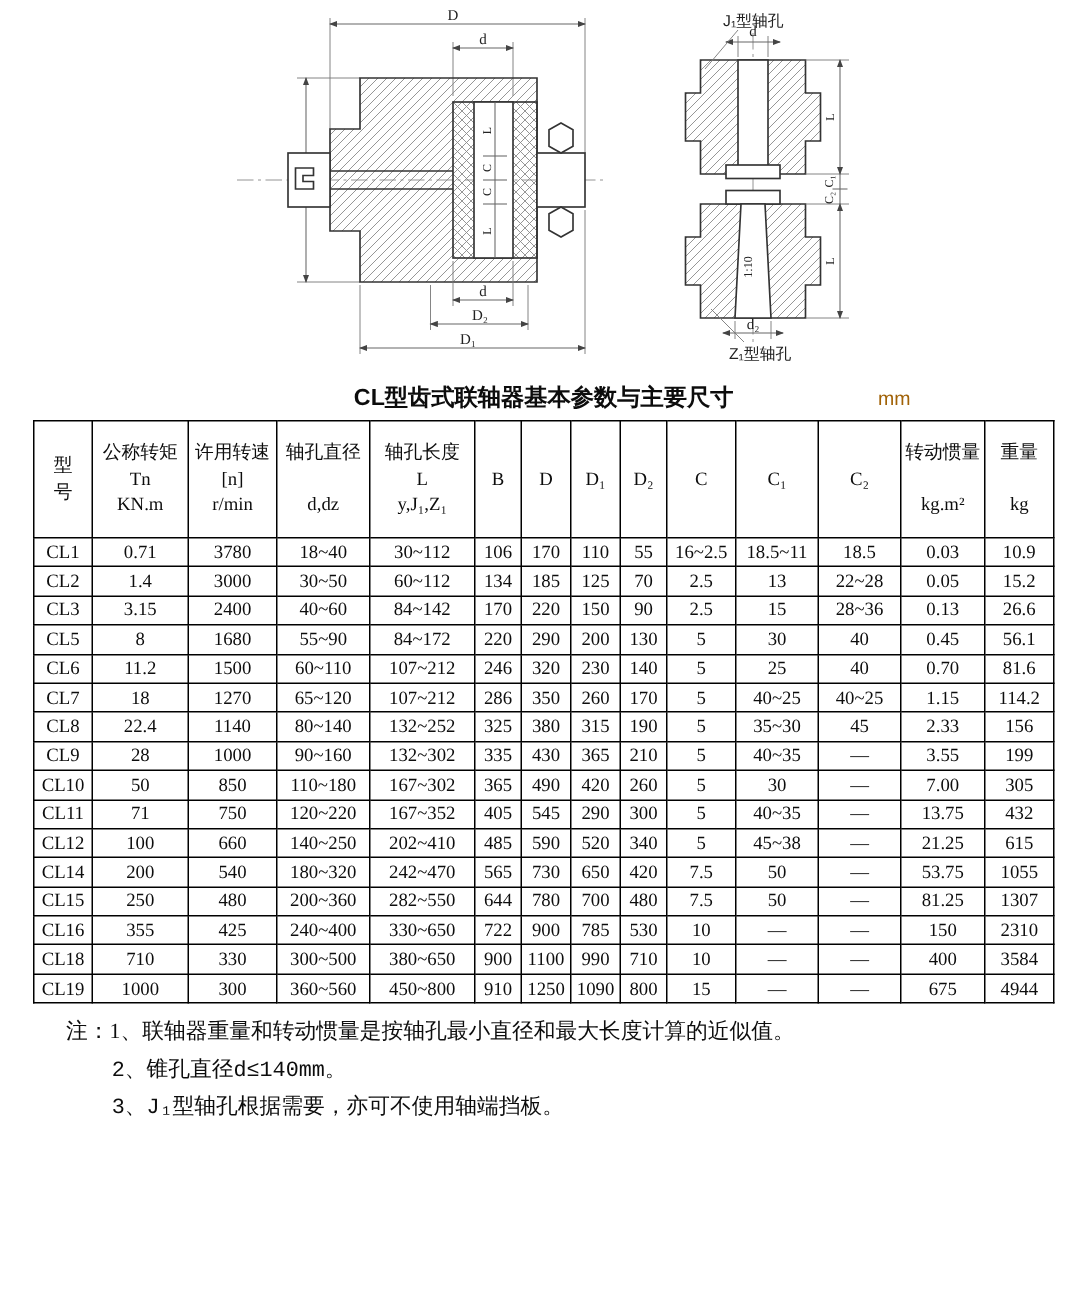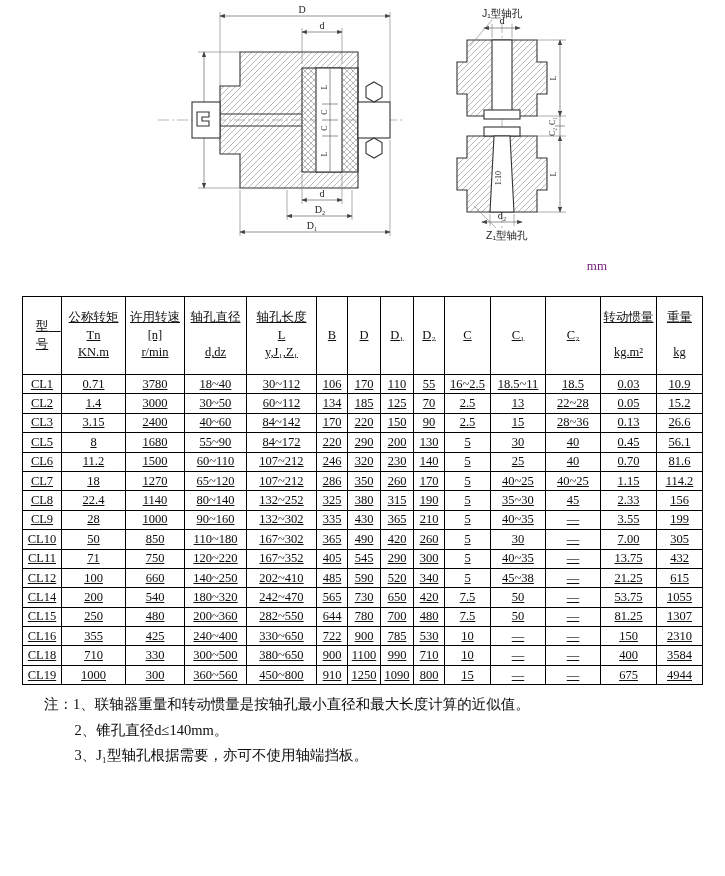--- a/index.html
+++ b/index.html
@@ -29,41 +29,41 @@
   .dimtxt-s { font-family: "Liberation Serif", serif; font-size: 8px; fill: #222; }
   .cn-label { font-family: "Liberation Sans", sans-serif; font-size: 10.5px; fill: #222; }
   
   .tbl-title-row { position: relative; height: 30px; margin-top: 6px; }
   .tbl-title {
     text-align: center; font-family: "Liberation Sans", "DejaVu Sans", sans-serif;
     font-weight: bold; font-size: 15.5px; color: #0c0c0c; padding-top: 5px;
   }
   .tbl-unit {
     position: absolute; right: 118px; top: 8px;
-    font-family: Liberation Serif, serif; font-size: 13px; color: #701a75;
+    font-family: Liberation Sans, sans-serif; font-size: 13px; color: #a16207;
   }
   
   table.params {
-    width: 680px; margin: 16px auto 0 auto; border-collapse: collapse;
-    table-layout: fixed; border: 1.6px solid #000; text-decoration: underline;
+    width: 680px; margin: 0 auto 0 auto; border-collapse: collapse;
+    table-layout: fixed; border: 1.6px solid #000;
   }
   table.params th, table.params td {
     border: 1px solid #000; text-align: center; vertical-align: middle;
     font-family: "Liberation Serif", "DejaVu Serif", serif;
     color: #0d0d0d; overflow: hidden;
   }
   table.params th {
     height: 78px; font-weight: normal; font-size: 12.5px;
     line-height: 1.4; white-space: pre-line; padding: 0 1px;
   }
   table.params td { height: 19.4px; font-size: 12.5px; padding: 0; }
   
   .notes { margin: 7px 10px 0 8px; font-size: 14.5px; line-height: 1.75; color: #0d0d0d; }
   .note-line { white-space: nowrap; margin-left: 36px; }
-  .note-indent { padding-left: 2.1em; }
+  .note-indent { padding-left: 2.1em; font-family: Liberation Mono, monospace; }
 </style>
 </head>
 <body>
 
 <div class="page">
 
 
   <div class="drawing-wrap">
     <svg width="470" height="242" viewBox="0 0 470 242">
       <defs>
@@ -175,20 +175,21 @@
 
         <line class="thin" x1="340" y1="18" x2="318" y2="44"></line>
         <text class="cn-label" x="330" y="15">J₁型轴孔</text>
         <line class="thin" x1="344" y1="226" x2="322" y2="204"></line>
         <text class="cn-label" x="334" y="237">Z₁型轴孔</text>
       </g>
     </svg>
   </div>
 
   <div class="tbl-title-row">
+    <div class="tbl-title">CL型齿式联轴器基本参数与主要尺寸</div>
     <div class="tbl-unit">mm</div>
   </div>
 
   <table class="params">
     <colgroup>
       <col style="width:39px">
         <col style="width:64px">
         <col style="width:59px">
         <col style="width:62px">
       <col style="width:70px">

